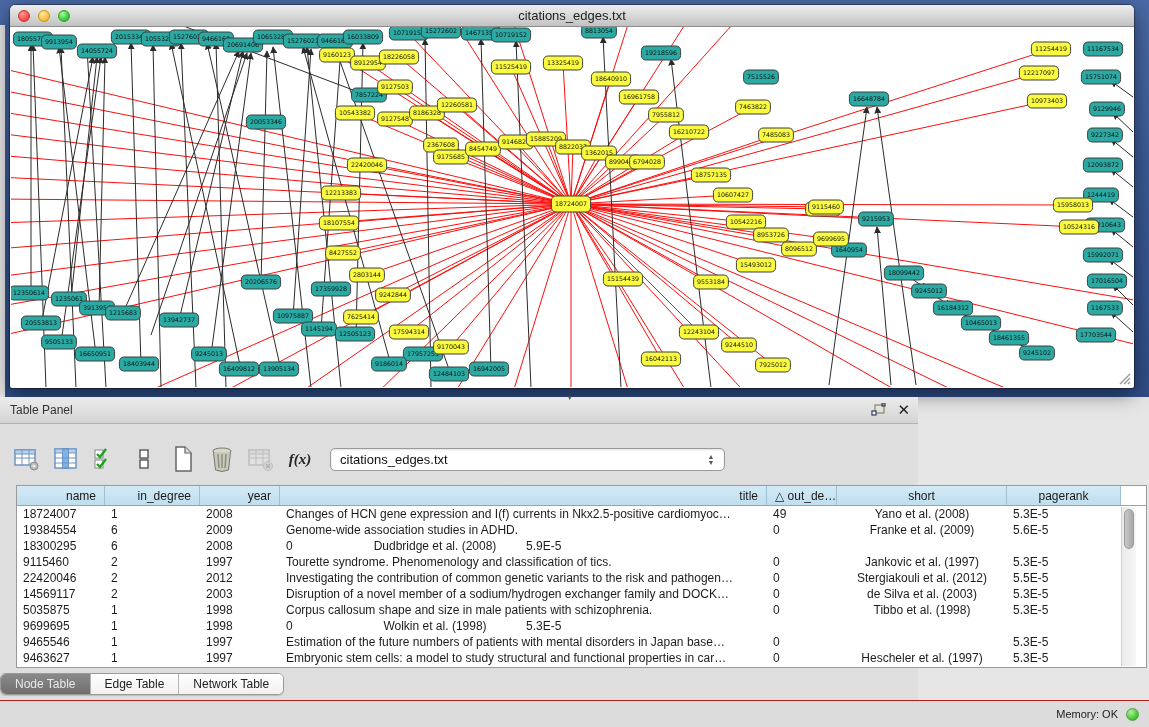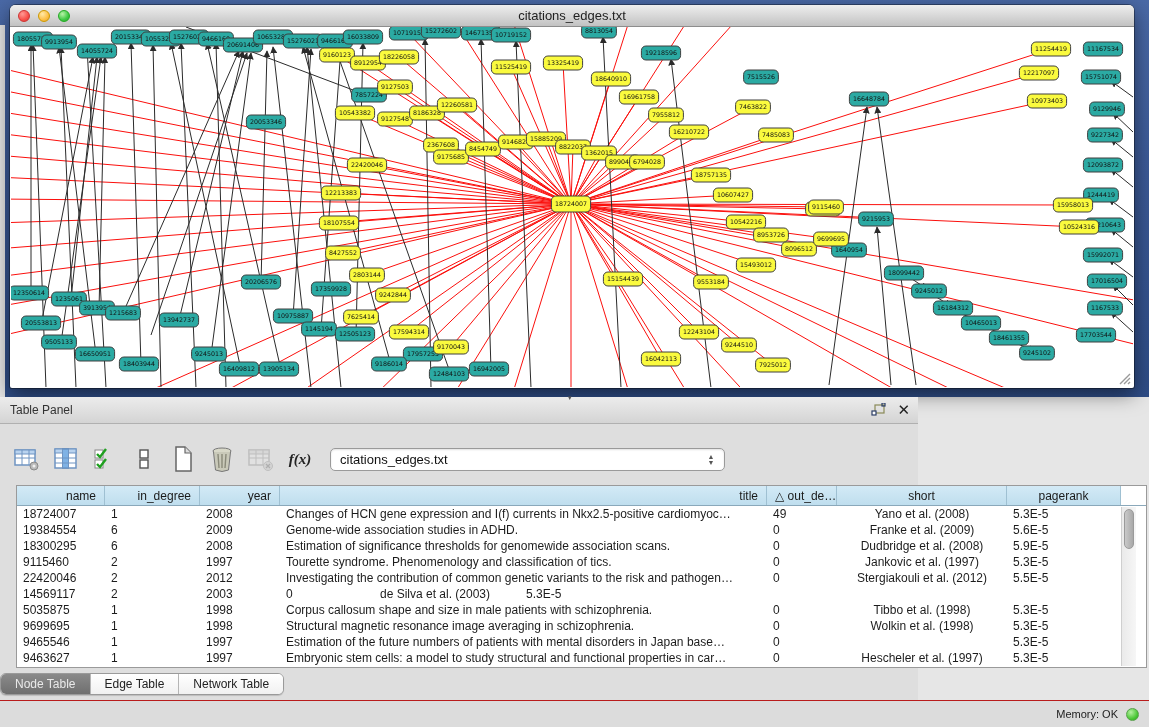--- a/index.html
+++ b/index.html
@@ -830,21 +830,20 @@
           <div class="td al-l" style="width: 80px;">2009</div>
           <div class="td al-l" style="width: 487px;">Genome-wide association studies in ADHD.</div>
           <div class="td al-l" style="width: 70px;">0</div>
           <div class="td al-c" style="width: 170px;">Franke et al. (2009)</div>
           <div class="td al-l" style="width: 114px;">5.6E-5</div>
         </div>
         <div class="tr">
           <div class="td al-l" style="width: 88px;">18300295</div>
           <div class="td al-l" style="width: 95px;">6</div>
           <div class="td al-l" style="width: 80px;">2008</div>
-          <div class="td al-l" style="width: 487px;">Estimation of significance thresholds for genomewide association scans.</div>
           <div class="td al-l" style="width: 70px;">0</div>
           <div class="td al-c" style="width: 170px;">Dudbridge et al. (2008)</div>
           <div class="td al-l" style="width: 114px;">5.9E-5</div>
         </div>
         <div class="tr">
           <div class="td al-l" style="width: 88px;">9115460</div>
           <div class="td al-l" style="width: 95px;">2</div>
           <div class="td al-l" style="width: 80px;">1997</div>
           <div class="td al-l" style="width: 487px;">Tourette syndrome. Phenomenology and classification of tics.</div>
           <div class="td al-l" style="width: 70px;">0</div>
@@ -857,38 +856,38 @@
           <div class="td al-l" style="width: 80px;">2012</div>
           <div class="td al-l" style="width: 487px;">Investigating the contribution of common genetic variants to the risk and pathogen…</div>
           <div class="td al-l" style="width: 70px;">0</div>
           <div class="td al-c" style="width: 170px;">Stergiakouli et al. (2012)</div>
           <div class="td al-l" style="width: 114px;">5.5E-5</div>
         </div>
         <div class="tr">
           <div class="td al-l" style="width: 88px;">14569117</div>
           <div class="td al-l" style="width: 95px;">2</div>
           <div class="td al-l" style="width: 80px;">2003</div>
+          <div class="td al-l" style="width: 487px;">Disruption of a novel member of a sodium/hydrogen exchanger family and DOCK…</div>
           <div class="td al-l" style="width: 70px;">0</div>
           <div class="td al-c" style="width: 170px;">de Silva et al. (2003)</div>
           <div class="td al-l" style="width: 114px;">5.3E-5</div>
         </div>
         <div class="tr">
           <div class="td al-l" style="width: 88px;">5035875</div>
           <div class="td al-l" style="width: 95px;">1</div>
           <div class="td al-l" style="width: 80px;">1998</div>
           <div class="td al-l" style="width: 487px;">Corpus callosum shape and size in male patients with schizophrenia.</div>
           <div class="td al-l" style="width: 70px;">0</div>
           <div class="td al-c" style="width: 170px;">Tibbo et al. (1998)</div>
           <div class="td al-l" style="width: 114px;">5.3E-5</div>
         </div>
         <div class="tr">
           <div class="td al-l" style="width: 88px;">9699695</div>
           <div class="td al-l" style="width: 95px;">1</div>
           <div class="td al-l" style="width: 80px;">1998</div>
-          <div class="td al-l" style="width: 487px;">Structural magnetic resonance image averaging in schizophrenia.</div>
           <div class="td al-l" style="width: 70px;">0</div>
           <div class="td al-c" style="width: 170px;">Wolkin et al. (1998)</div>
           <div class="td al-l" style="width: 114px;">5.3E-5</div>
         </div>
         <div class="tr">
           <div class="td al-l" style="width: 88px;">9465546</div>
           <div class="td al-l" style="width: 95px;">1</div>
           <div class="td al-l" style="width: 80px;">1997</div>
           <div class="td al-l" style="width: 487px;">Estimation of the future numbers of patients with mental disorders in Japan base…</div>
           <div class="td al-l" style="width: 70px;">0</div>

